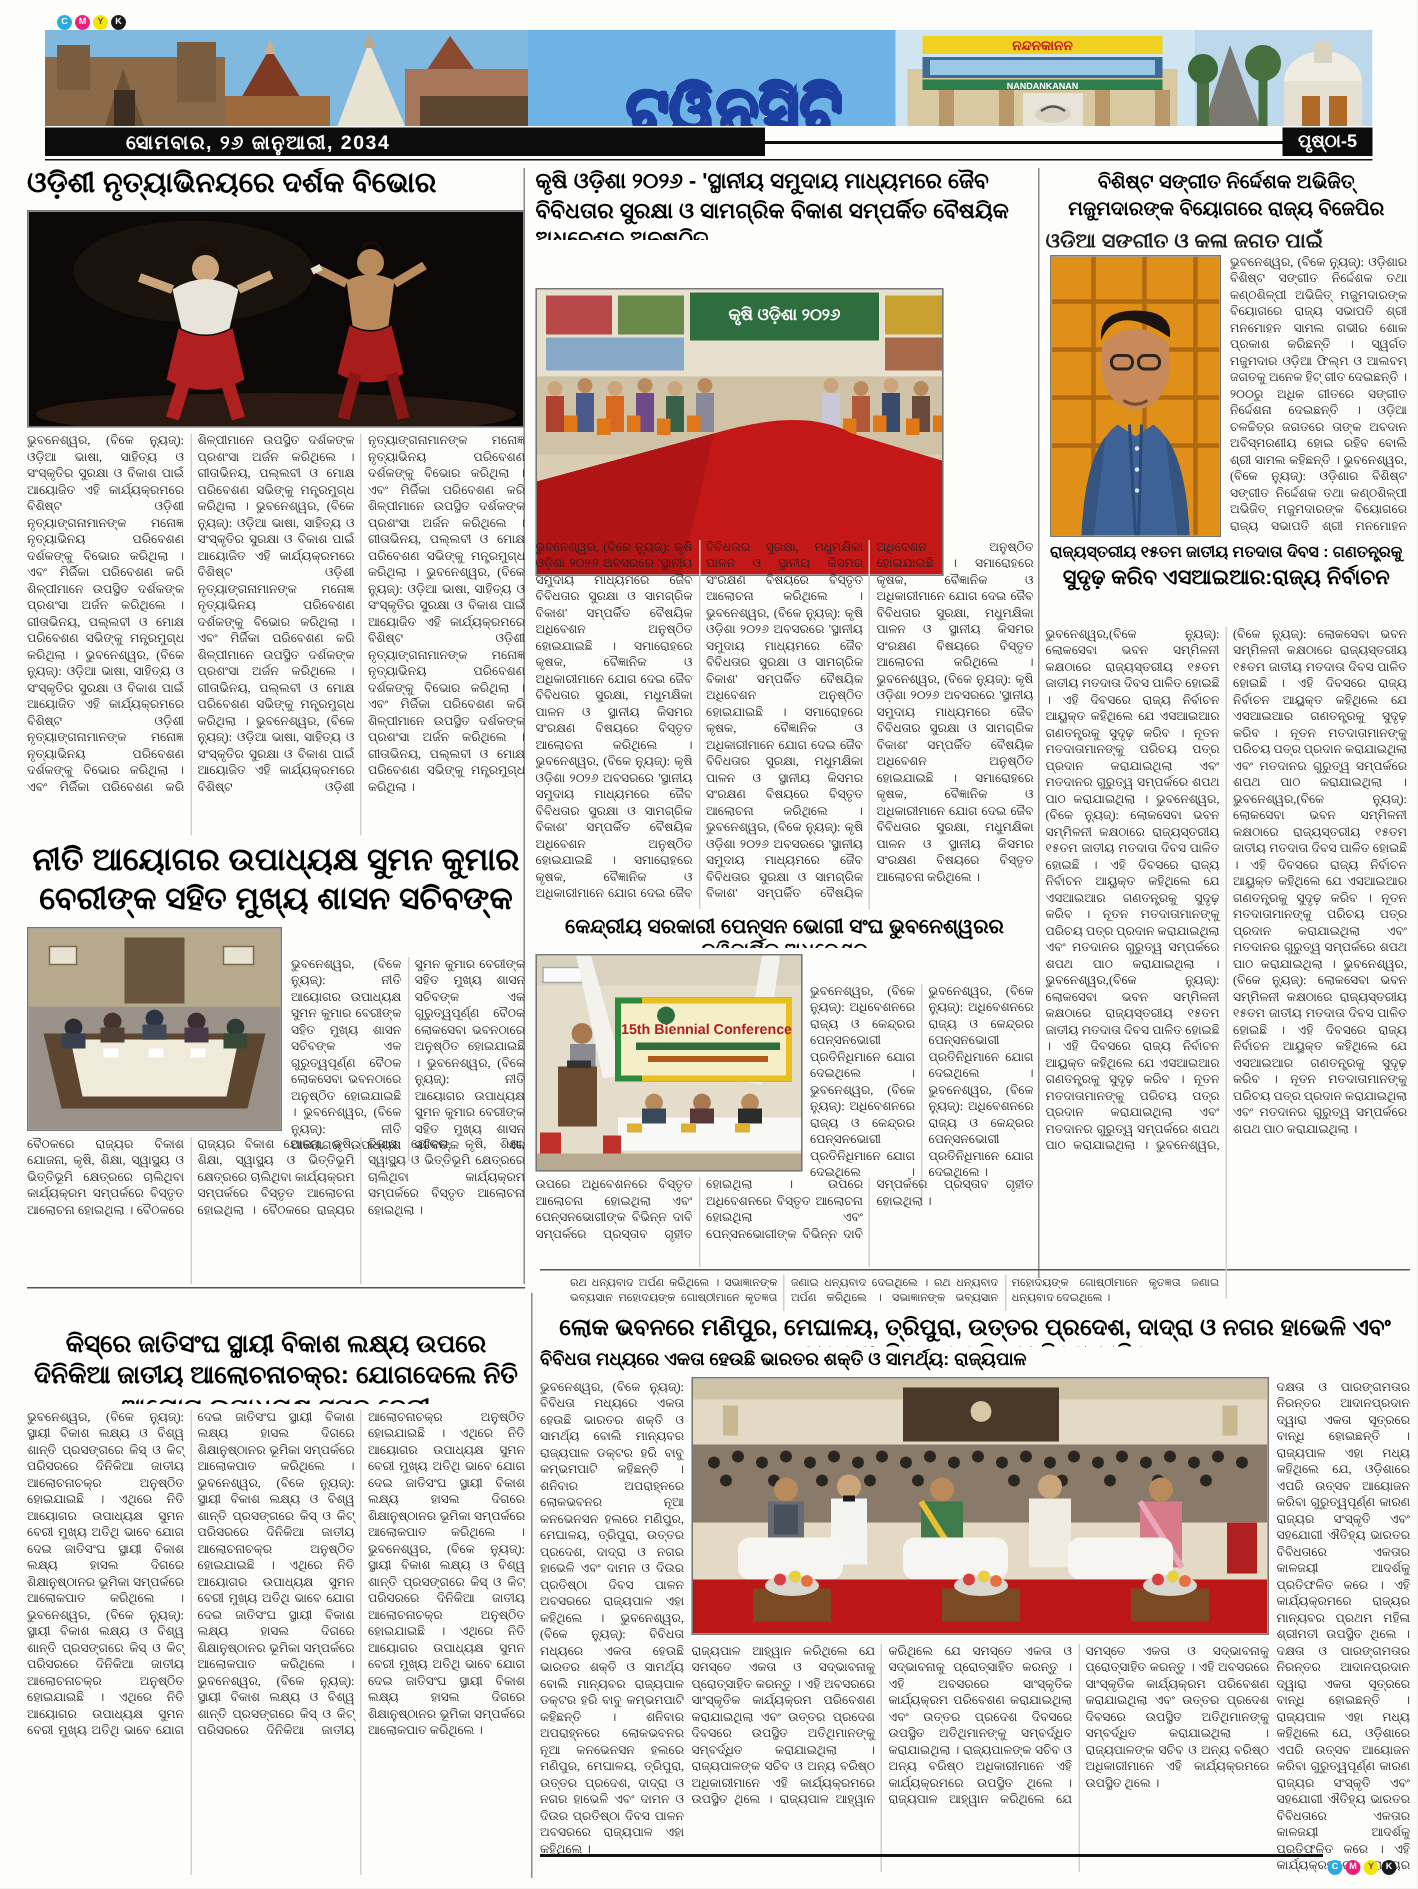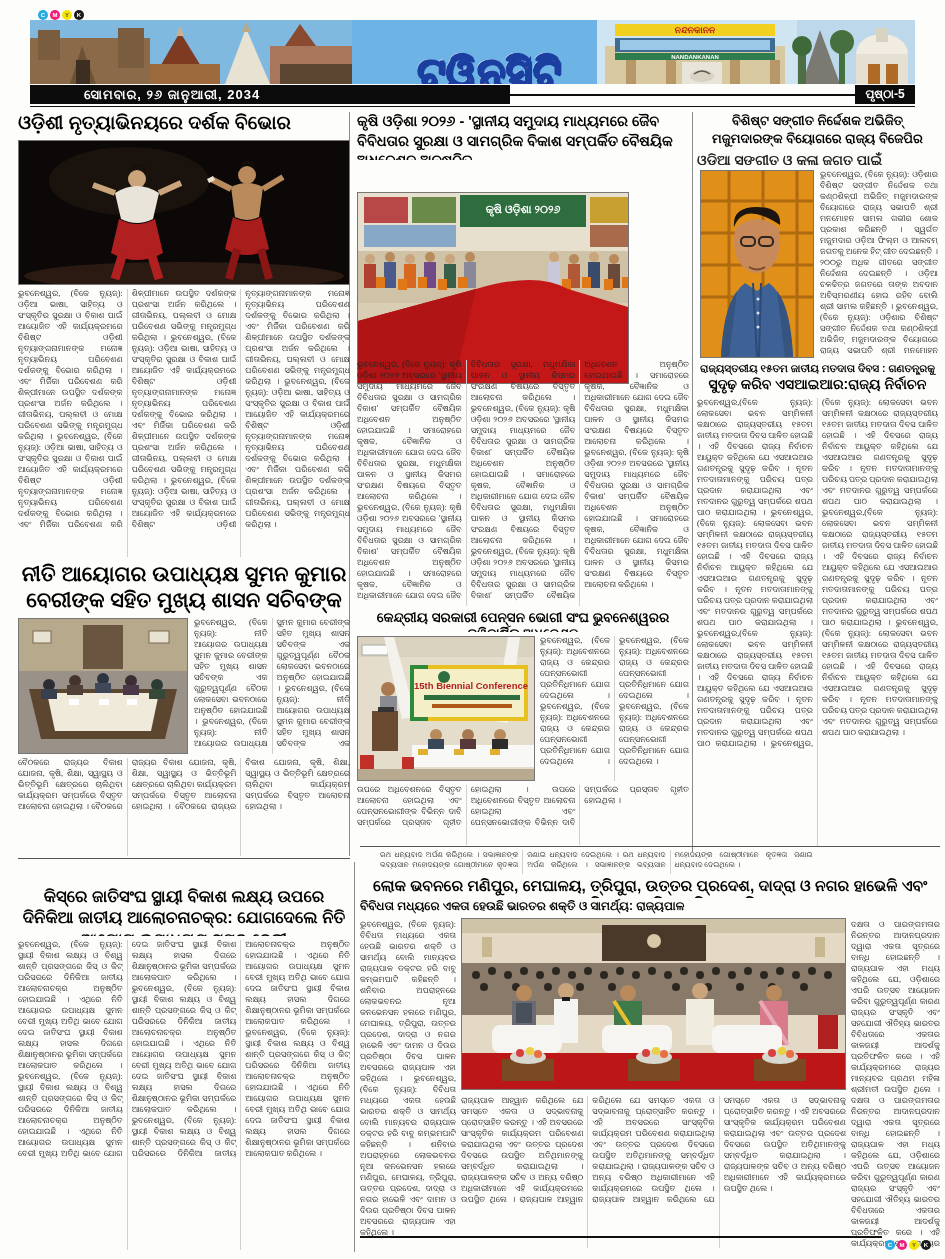--- a/index.html
+++ b/index.html
@@ -44,21 +44,21 @@
   .vrule { position:absolute; width:1px; background:#8a8a8a; }
   .hrule { position:absolute; height:1px; background:#555; }
   
   .hl { position:absolute; font-family:"Liberation Sans", sans-serif; font-weight:bold; color:#000; overflow:hidden; }
   
   .body-txt {
     position:absolute; overflow:hidden; text-align:justify;
     font-size:8.2px; line-height:1.34; color:#222;
     column-gap:9px; column-rule:1px solid #cfcfcf;
   }
-  .cols3 { column-count:3; } .cols2 { column-count:2; } .cols4 { column-count:4;margin-left:20px; }
+  .cols3 { column-count:3; } .cols2 { column-count:2;margin-top:20px; } .cols4 { column-count:4;margin-left:20px; }
   .tiny { font-size:7.4px; line-height:1.3; }
   .photo { position:absolute; overflow:hidden; border:1px solid #777; background:#ccc; }
   .photo svg { display:block; }
 </style>
 </head>
 <body>
 
 <div class="page">
 
   <div class="cmyk" style="left:38px; top:10px;">

